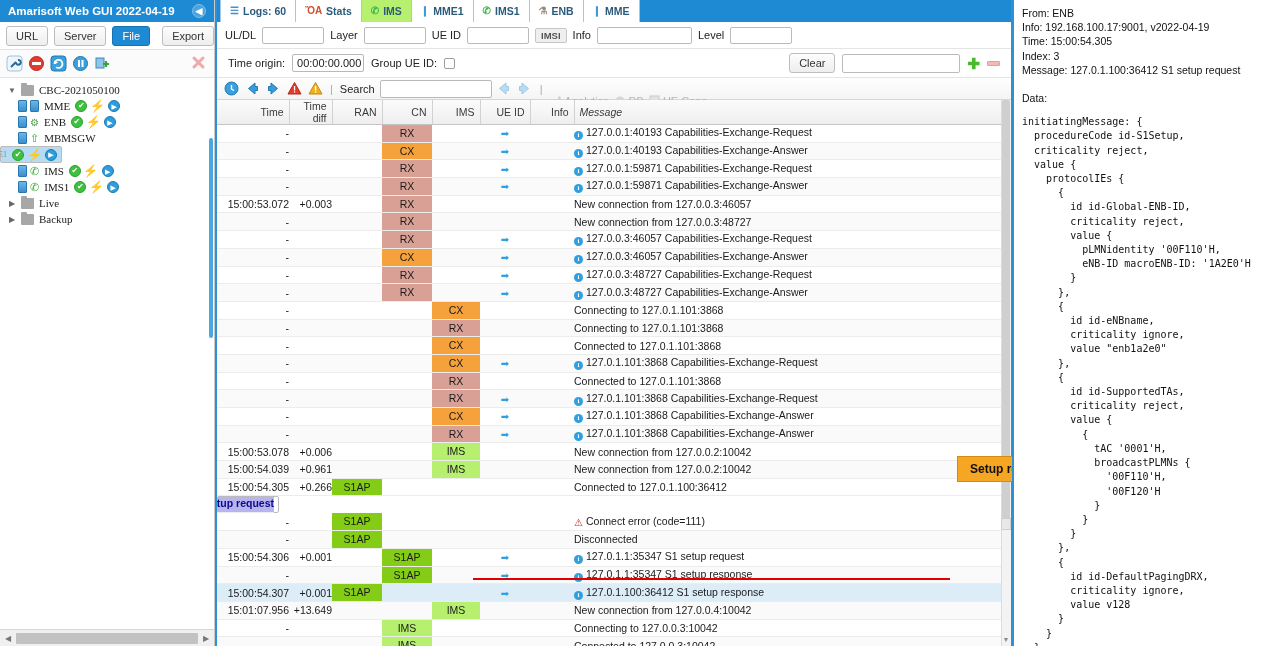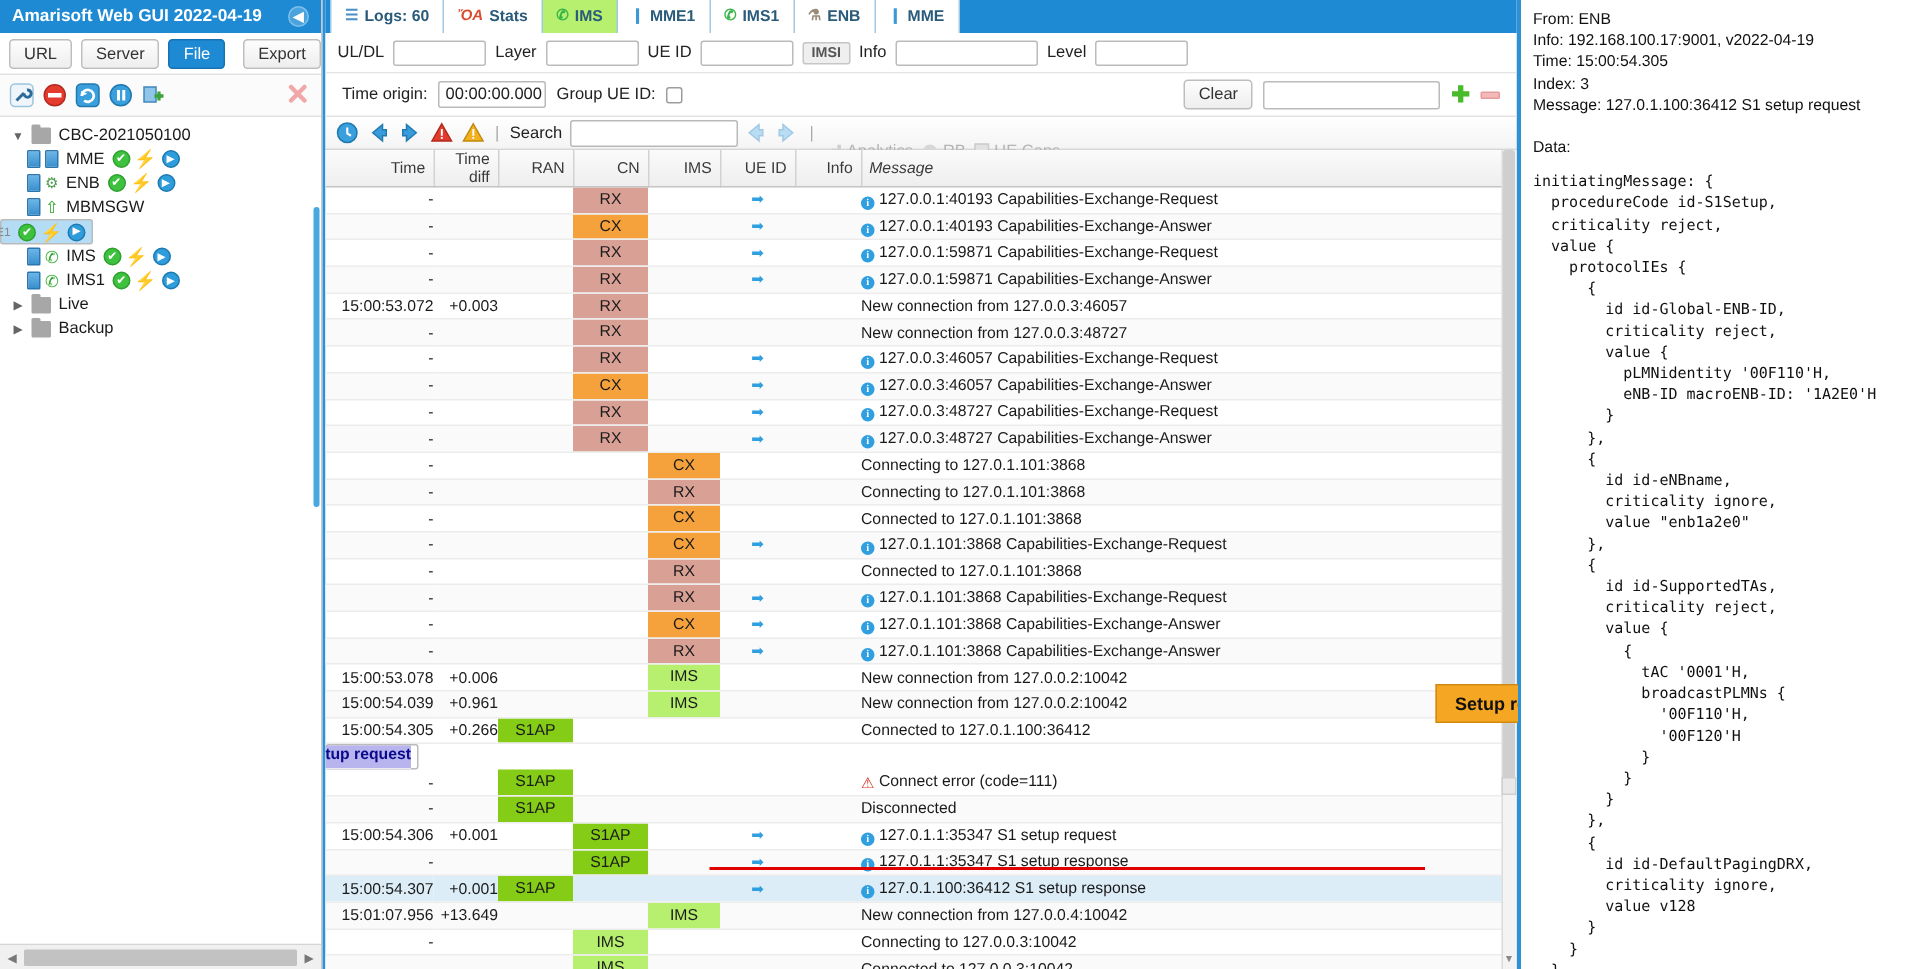--- a/index.html
+++ b/index.html
@@ -93,21 +93,21 @@
   }
   .badge-bolt { color: #7ec820; font-size: 12px; line-height: 1; flex: none; font-weight: bold; }
   .badge-play {
     width: 12px; height: 12px; border-radius: 50%;
     background: #2f9ddb; color: #fff; flex: none;
     display: inline-flex; align-items: center; justify-content: center;
     font-size: 7px; line-height: 1; border: 1px solid #1c7ab0;
   }
   .ic-green { color: #2eaa2e; font-size: 11px; flex: none; }
   .ic-ms { color: #4d9b4d; font-size: 10px; flex: none; }
-  .tlabel { padding: 0 2px; }
+  .tlabel { padding: 0 2px; font-family: Liberation Serif, serif; }
   .sb-hscroll {
     height: 17px; background: #f0f0f0; border-top: 1px solid #d5d5d5;
     display: flex; align-items: center; padding: 0 2px;
   }
   .sb-hscroll .arw { width: 12px; text-align: center; color: #777; font-size: 8px; }
   .sb-hscroll .thumb { flex: 1; height: 11px; background: #c2c2c2; border-radius: 1px; margin: 0 2px; }
   .sb-vscroll-thumb {
     position: absolute; right: 1px; top: 60px; width: 4px; height: 200px;
     background: #4aa8e0; border-radius: 2px;
   }
@@ -129,21 +129,21 @@
   .tab {
     height: 22px; display: flex; align-items: center; gap: 4px;
     padding: 0 9px; font-size: 10.5px; font-weight: bold; color: #2a5b7a;
     background: #ffffff;
     border-right: 1px solid #9fc9e4;
     white-space: nowrap;
   }
   .tab:first-child { border-left: 1px solid #9fc9e4; }
   .tab .tabic { font-size: 10px; line-height: 1; }
   .tab.c-logs .tabic { color: #4a90c8; }
-  .tab.c-stats .tabic { color: #d94c2e; font-style: italic; }
+  .tab.c-stats .tabic { color: #d94c2e; }
   .tab.c-ims .tabic { color: #39b54a; }
   .tab.c-mme1 .tabic { color: #3b9ad6; }
   .tab.c-ims1 .tabic { color: #39b54a; }
   .tab.c-enb .tabic { color: #9a8a7a; }
   .tab.c-mme .tabic { color: #3b9ad6; }
 
   .filterbar {
     height: 27px; display: flex; align-items: center;
     padding: 0 8px; gap: 6px; font-size: 11px; color: #222;
     border-bottom: 1px solid #e4e4e4; background: #fff;

